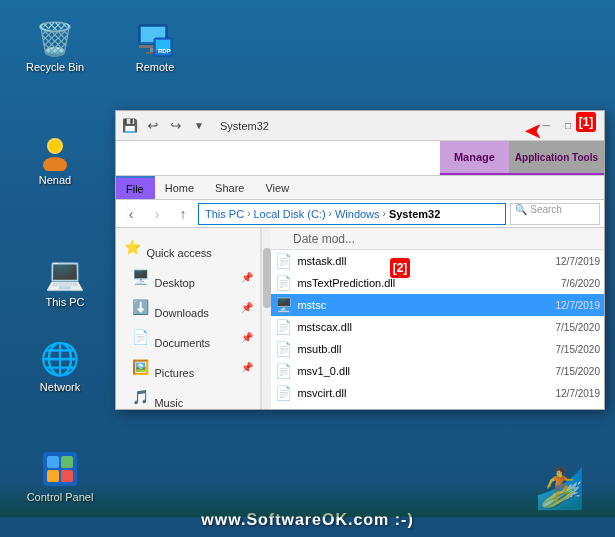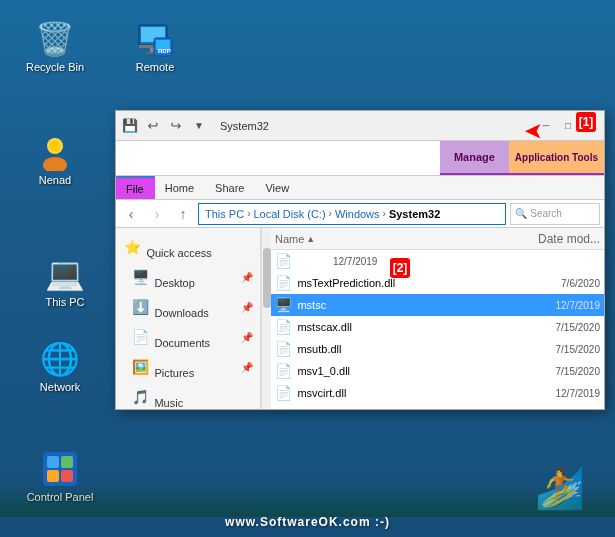--- a/index.html
+++ b/index.html
@@ -74,21 +74,21 @@
     .ribbon-tab {
       padding: 4px 10px;
       font-size: 11px;
       color: #333;
       cursor: pointer;
       border-right: 1px solid transparent;
       display: flex;
       align-items: center;
     }
     .ribbon-tab.active {
-      background: #d946ef;
+      background: #8b5cf6;
       border-top: 2px solid #3b79d1;
       color: #000;
     }
 
     .manage-tab {
       margin-left: auto;
       background: #c9a0dc;
       color: #5a005a;
       padding: 10px 14px;
       font-size: 11px;
@@ -256,28 +256,28 @@
     }
 
     
     .watermark {
       position: absolute;
       bottom: 8px;
       left: 0;
       right: 0;
       text-align: center;
       color: white;
-      font-size: 12px;
+      font-size: 16px;
       font-weight: bold;
       text-shadow: 1px 1px 3px rgba(0,0,0,0.6);
       letter-spacing: 1px;
     }
 
     .application-tools-label {
-      background: #fdba74;
+      background: #a3a3a3;
       color: #5a005a;
       font-size: 10px;
       font-weight: 600;
       padding: 1px 6px;
       border-bottom: 2px solid #9b30c0;
       display: flex;
       align-items: center;
       justify-content: center;
     }
 
@@ -396,21 +396,21 @@
     <div class="nav-btn">↑</div>
     <div class="address-path">
       <span class="path-part">This PC</span>
       <span class="path-sep">›</span>
       <span class="path-part">Local Disk (C:)</span>
       <span class="path-sep">›</span>
       <span class="path-part">Windows</span>
       <span class="path-sep">›</span>
       <span class="path-part" style="color:#000;font-weight:600;">System32</span>
     </div>
-    <div style="width:90px;height:22px;border:1px solid #ccc;display:flex;align-items:center;padding:0 4px;">
+    <div style="width:90px;height:22px;border:1px solid #ccc;display:flex;padding:0 4px;">
       <span style="font-size:10px;color:#999;">🔍 Search</span>
     </div>
   </div>
 
   <div class="content-area">
 
     <div class="nav-pane">
       <div class="nav-item">
         <span class="nav-icon">⭐</span>
         <span class="nav-label">Quick access</span>
@@ -444,30 +444,27 @@
         <span class="nav-label">New Volume (F:)</span>
       </div>
     </div>
 
     <div class="scroll-track">
       <div class="scroll-thumb"></div>
     </div>
 
     <div class="file-list">
       <div class="file-list-header">
-        <div class="col-name">
-          <span>Name</span>
-          <span class="sort-arrow">▲</span>
-        </div>
         <div class="col-date">Date mod...</div>
       </div>
 
       <div class="file-rows">
         <div class="file-row">
           <span class="file-icon">📄</span>
+          <span class="file-name">mstask.dll</span>
           <span class="file-date">12/7/2019</span>
         </div>
         <div class="file-row">
           <span class="file-icon">📄</span>
           <span class="file-name">msTextPrediction.dll</span>
           <span class="file-date">7/6/2020</span>
         </div>
         <div class="file-row selected">
           <span class="file-icon">🖥️</span>
           <span class="file-name">mstsc</span>

